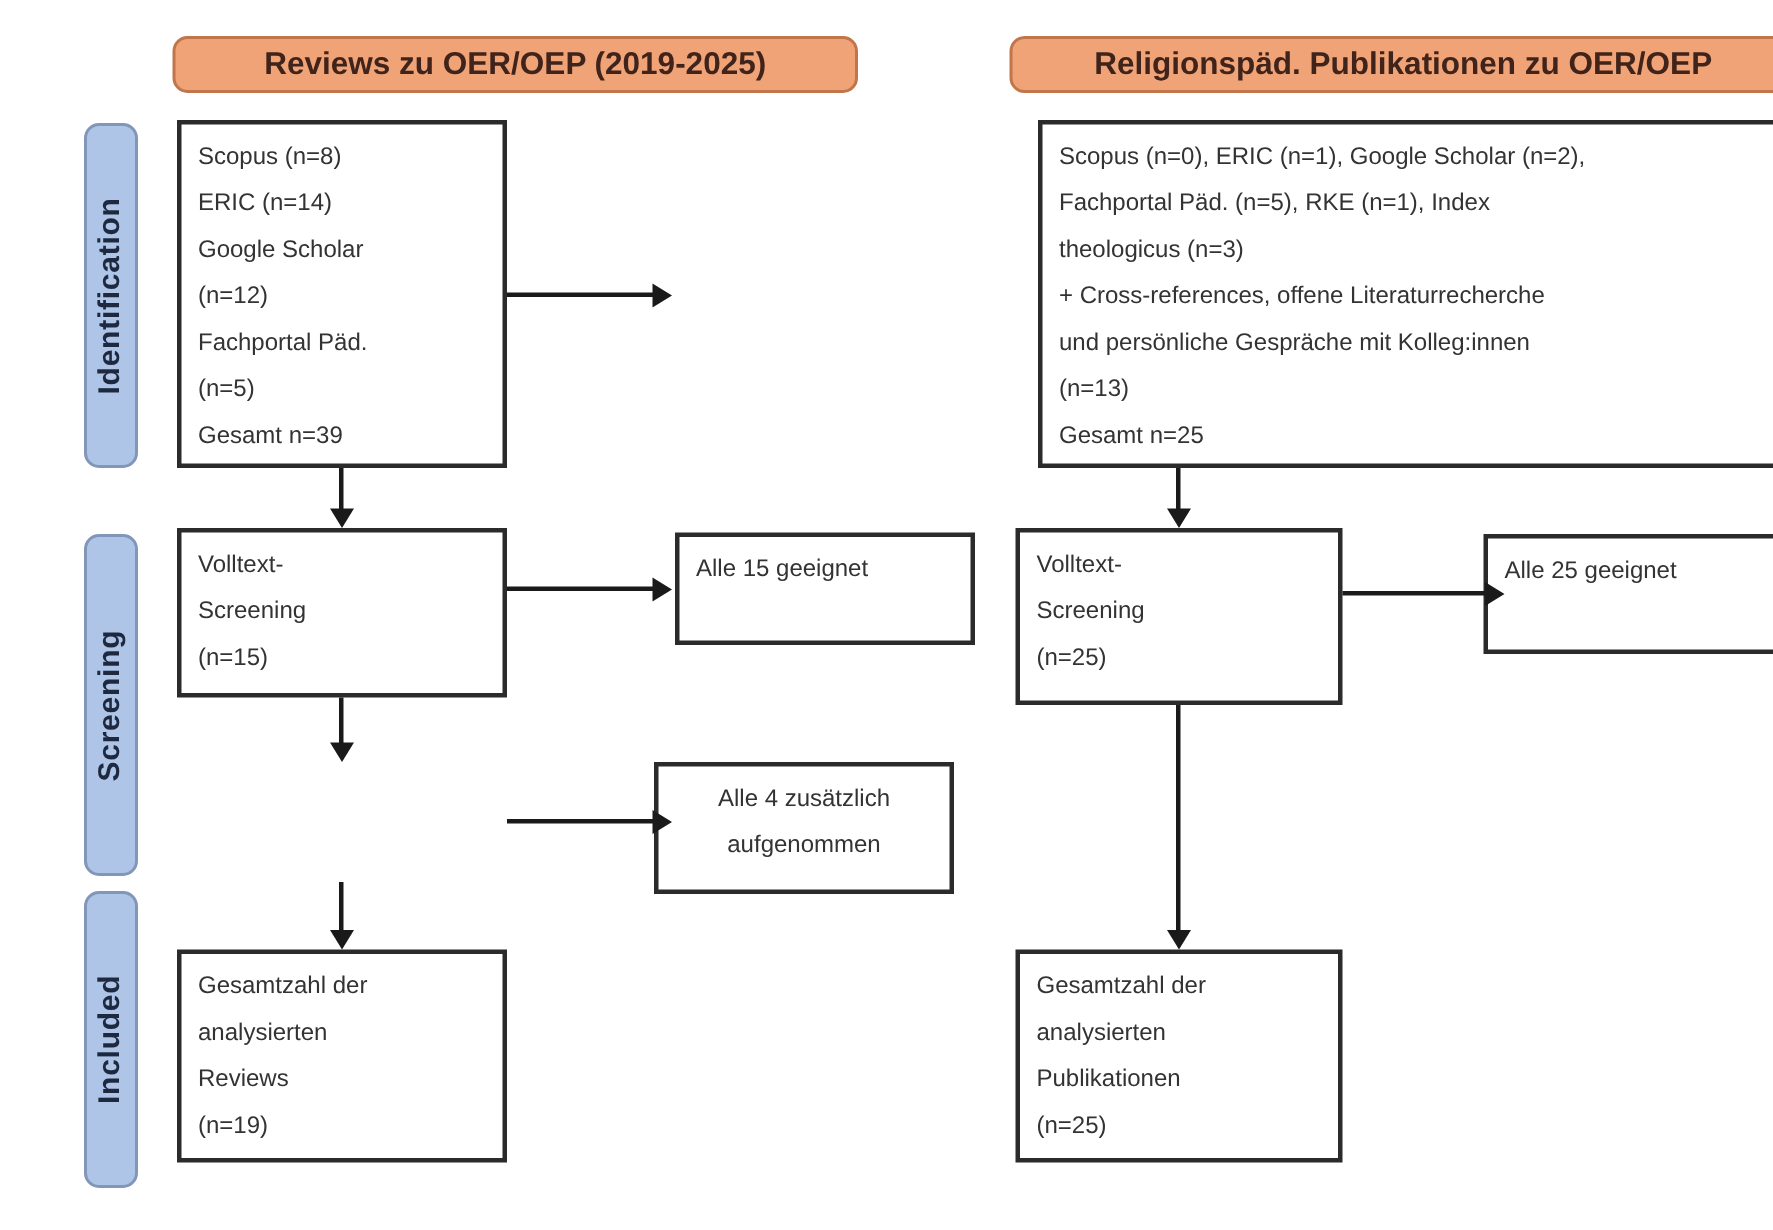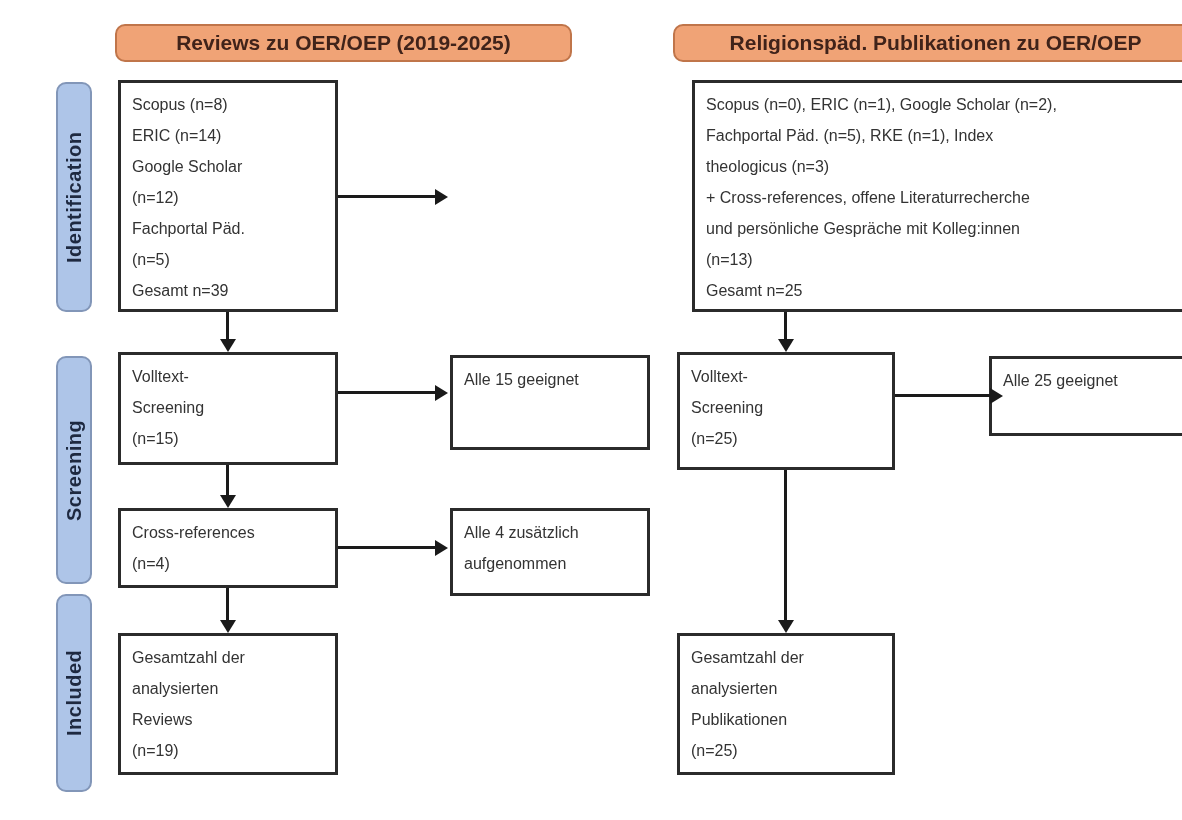--- a/index.html
+++ b/index.html
@@ -51,23 +51,23 @@
     border:3px solid var(--box-border,#2B2B2B);
     color:var(--box-text,#333333);
     font-size:16px;font-weight:400;
     line-height:31px;
     padding:6px 11px;
   }
   .box .box-text{white-space:pre-line;}
   .b-l1{left:78px;top:80px;width:220px;height:232px;}
   .b-l2{left:410px;top:80px;width:200px;height:232px;}
   .b-l3{left:78px;top:352px;width:220px;height:113px;}
-  .b-l4{left:410px;top:355px;width:200px;height:95px;}
+  .b-l4{left:410px;top:355px;width:200px;height:75px;}
   .b-l5{left:78px;top:508px;width:220px;height:80px;}
-  .b-l6{left:410px;top:508px;width:200px;height:88px;}
+  .b-l6{left:396px;top:508px;width:200px;height:88px;text-align:center;}
   .b-l7{left:78px;top:633px;width:220px;height:142px;}
   .b-r1{left:652px;top:80px;width:525px;height:232px;}
   .b-r2{left:637px;top:352px;width:218px;height:118px;}
   .b-r3{left:949px;top:356px;width:205px;height:80px;}
   .b-r4{left:637px;top:633px;width:218px;height:142px;}
   
   .arr-h{
     position:absolute;height:3px;background:var(--arrow,#1A1A1A);
   }
   .arr-h::after{
@@ -119,24 +119,20 @@
 Gesamt n=39</div>
   </div>
   <div class="box b-l3">
     <div class="box-text">Volltext-
 Screening
 (n=15)</div>
   </div>
   <div class="box b-l4">
     <div class="box-text">Alle 15 geeignet</div>
   </div>
-  <div class="box b-l5">
-    <div class="box-text">Cross-references
-(n=4)</div>
-  </div>
   <div class="box b-l6">
     <div class="box-text">Alle 4 zusätzlich
 aufgenommen</div>
   </div>
   <div class="box b-l7">
     <div class="box-text">Gesamtzahl der
 analysierten
 Reviews
 (n=19)</div>
   </div>

